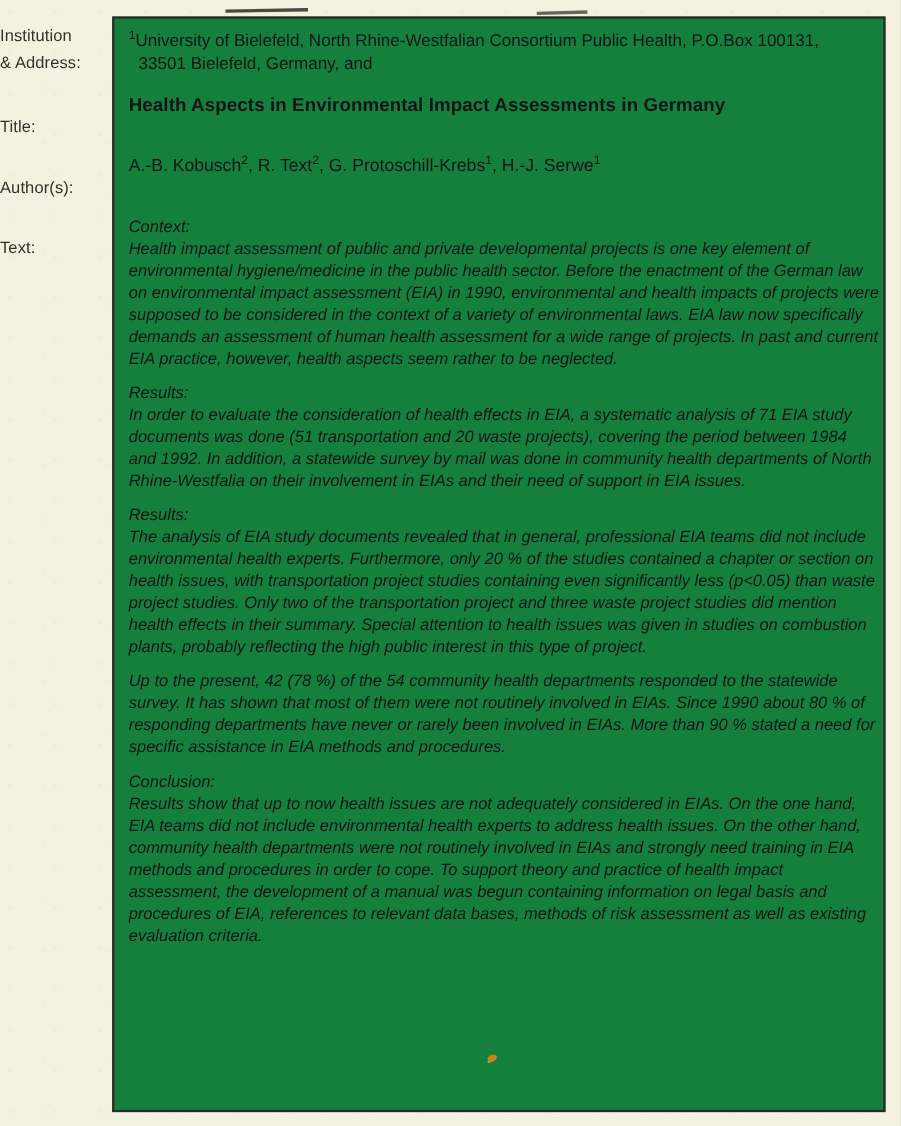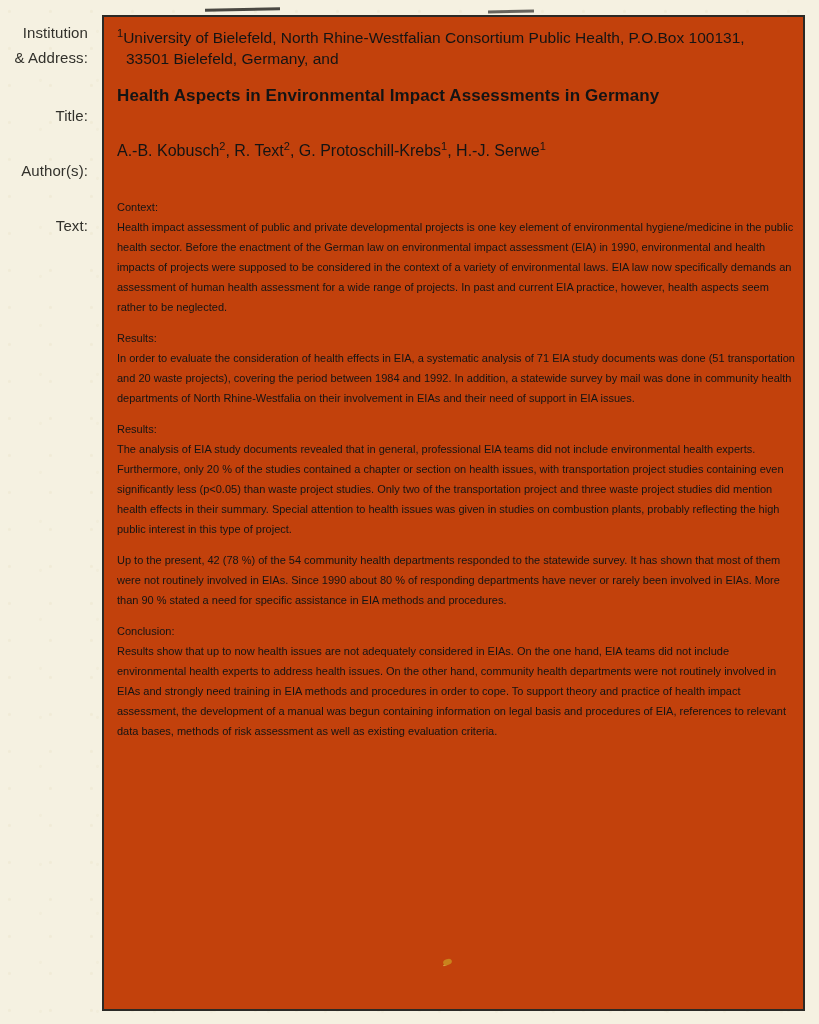--- a/index.html
+++ b/index.html
@@ -18,38 +18,37 @@
 
   
   .label-col {
     position: absolute;
     left: 0; top: 0; width: 88px; height: 100%;
   }
   .field-label {
     position: absolute;
     right: 0;
     width: 88px;
-    text-align: right;
     font-size: 15px;
     line-height: 25px;
     color: #32312b;
     letter-spacing: 0.1px;
   }
   .lbl-institution { top: 20px; }
   .lbl-title      { top: 103px; }
   .lbl-authors    { top: 158px; }
   .lbl-text       { top: 213px; }
 
   
   .form-box {
     position: absolute;
     left: 102px; top: 15px;
     width: 703px; height: 996px;
     border: 2px solid #2b2a26;
-    background-color: #c2410c;
+    background-color: #15803d;
     box-sizing: border-box;
     padding: 10px 6px 10px 13px;
   }
 
   
   .scan-artifact {
     position: absolute;
     background: #2b2a26;
     height: 3px;
   }
@@ -68,21 +67,21 @@
     letter-spacing: 0.1px;
     white-space: nowrap;
   }
 
   .author-line {
     margin-top: 36px;
     font-size: 16px;
     white-space: nowrap;
   }
 
-  .text-field { margin-top: 37px; font-size: 11px; line-height: 20px; width: 682px; }
+  .text-field { margin-top: 37px; font-size: 15px; line-height: 20px; width: 682px; font-style: italic; }
   .sec + .sec { margin-top: 11px; }
   .sec-h:empty { display: none; }
 
   
   .ink-dot {
     position: absolute;
     left: 443px; top: 959px;
     width: 9px; height: 6px;
     background: #c9831d;
     border-radius: 50%;

